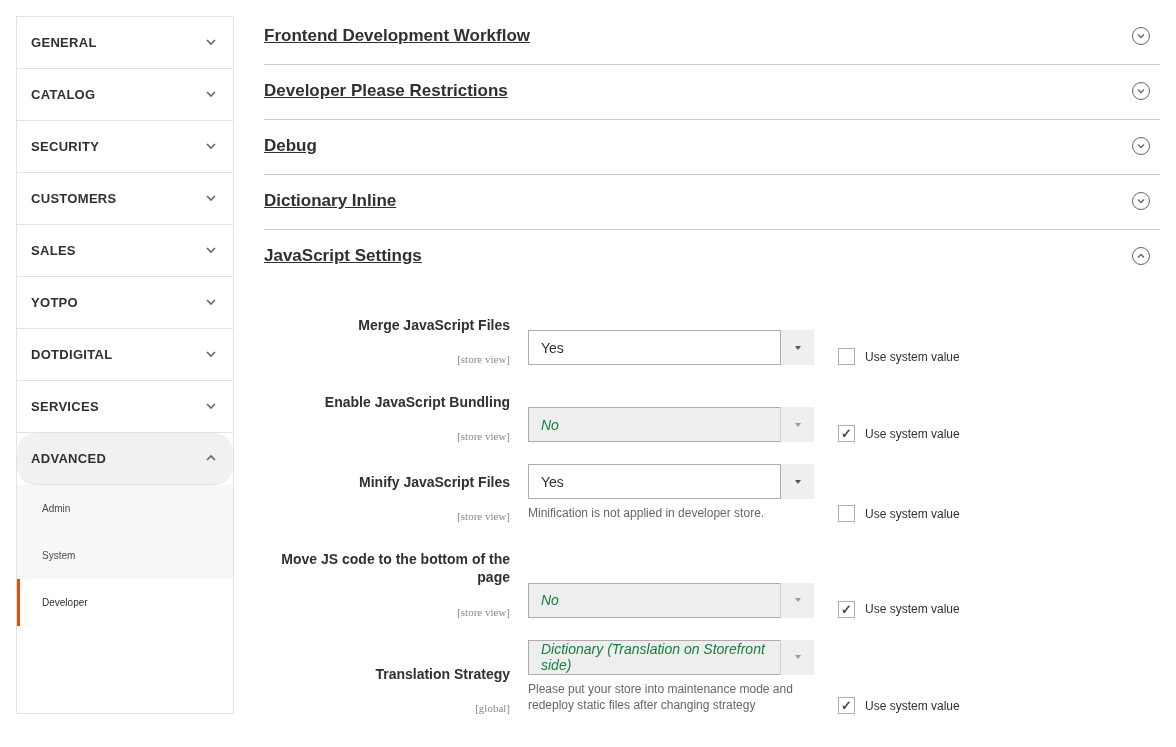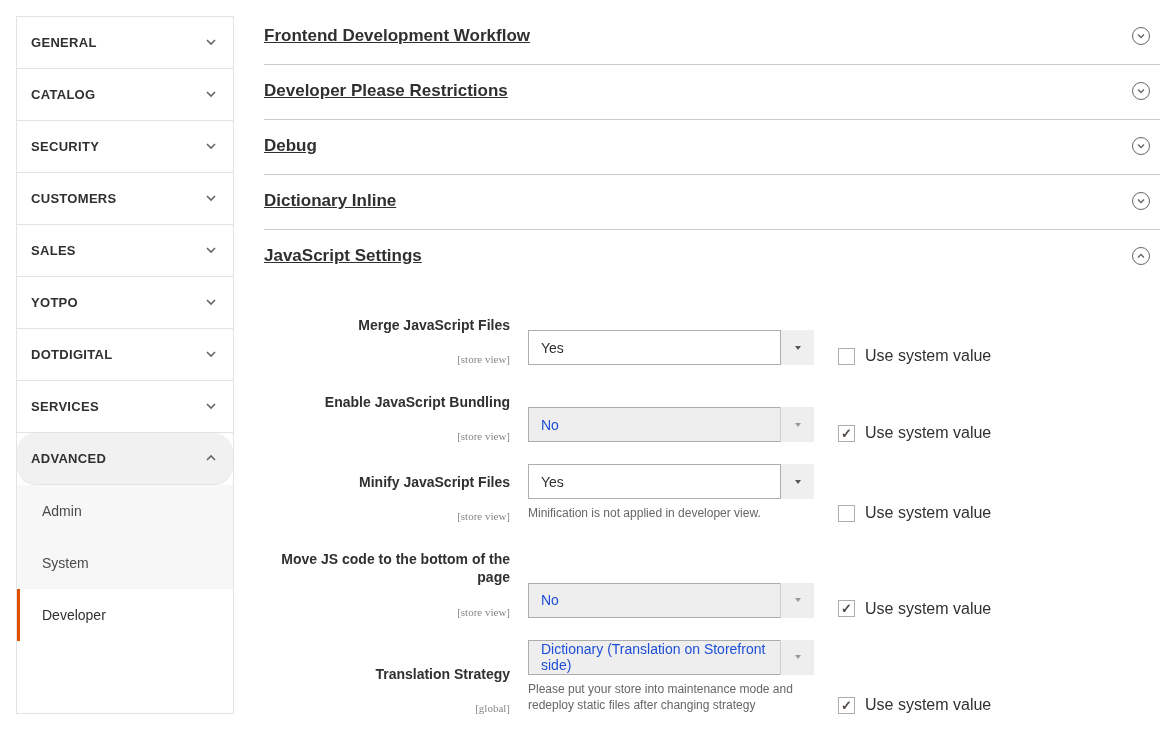--- a/index.html
+++ b/index.html
@@ -43,21 +43,21 @@
     width: 14px;
     height: 14px;
     position: relative;
   }
   .chev svg { display: block; }
   .sidebar-sub {
     background: #f7f7f7;
   }
   .sidebar-sub-item {
     padding: 18px 22px;
-    font-size: 14px;
+    font-size: 10px;
     color: #4a4a4a;
     cursor: pointer;
     border-left: 3px solid transparent;
   }
   .sidebar-sub-item.active {
     background: #fff;
     border-left: 3px solid #e04f00;
     color: #303030;
   }
   
@@ -132,22 +132,23 @@
     background: #fff;
     padding: 0 40px 0 12px;
     font-size: 14px;
     color: #303030;
     display: flex;
     align-items: center;
     cursor: pointer;
   }
   .select.disabled {
     background: #eee;
-    color: #1d4ed8;
+    color: #15803d;
     cursor: default;
+    font-style: italic;
   }
   .select-caret {
     position: absolute;
     right: 0;
     top: 0;
     width: 34px;
     height: 35px;
     border-left: 1px solid #adadad;
     background: #efefef;
     display: flex;
@@ -182,21 +183,21 @@
     cursor: pointer;
   }
   .cb.checked::after {
     content: "✓";
     font-size: 13px;
     font-weight: 700;
     color: #514943;
     line-height: 1;
   }
   .sys-label {
-    font-size: 16px;
+    font-size: 12px;
     color: #303030;
   }
 </style>
 </head>
 <body>
 
 <div class="container">
 
   <div class="sidebar">
     <div class="sidebar-top-item">
@@ -389,21 +390,21 @@
           <div class="select-wrap">
             <div class="select">
               <span>Yes</span>
               <span class="select-caret">
                   <svg width="8" height="8" viewBox="0 0 8 8">
                     <polygon points="1,2 7,2 4,6" fill="#555"></polygon>
                   </svg>
                 </span>
             </div>
           </div>
-          <div class="field-note">Minification is not applied in developer view.</div>
+          <div class="field-note">Minification is not applied in developer store.</div>
         </div>
         <div class="field-sys-col">
           <span class="cb"></span>
           <span class="sys-label">Use system value</span>
         </div>
       </div>
 
       <div class="field-row">
         <div class="field-label-col">
           <div class="field-label">Move JS code to the bottom of the page</div>

